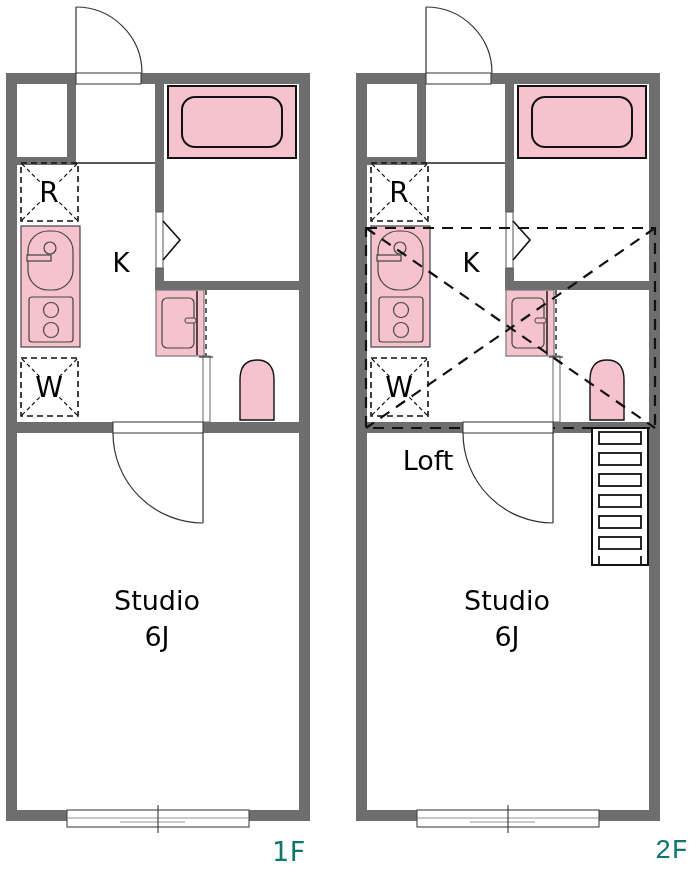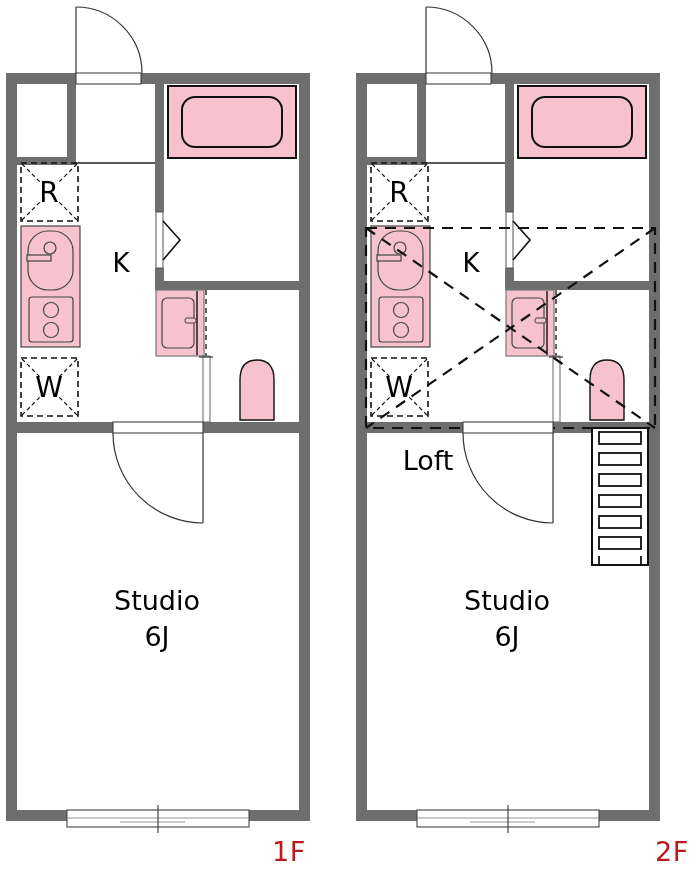--- a/index.html
+++ b/index.html
@@ -27,25 +27,25 @@
     width: 350px;
     height: 883px;
   }
   #plan-1f { left: 0; }
   #plan-2f { left: 350px; }
   svg { display: block; }
   .floor-label {
     position: absolute;
     font-family: "DejaVu Sans", "Liberation Sans", sans-serif;
     font-size: 27px;
-    color: #b91c1c;
+    color: #0f766e;
     letter-spacing: 0.5px;
   }
   #label-1f { left: 272px; top: 836px; }
-  #label-2f { left: 655px; top: 836px; }
+  #label-2f { left: 655px; top: 836px; font-family: Liberation Mono, monospace; }
 </style>
 </head>
 <body>
 
 <div class="stage">
 
   <div class="plan" id="plan-1f">
     <svg width="350" height="883" viewBox="0 0 350 883" xmlns="http://www.w3.org/2000/svg">
 
       <g fill="#6e6e6e">

